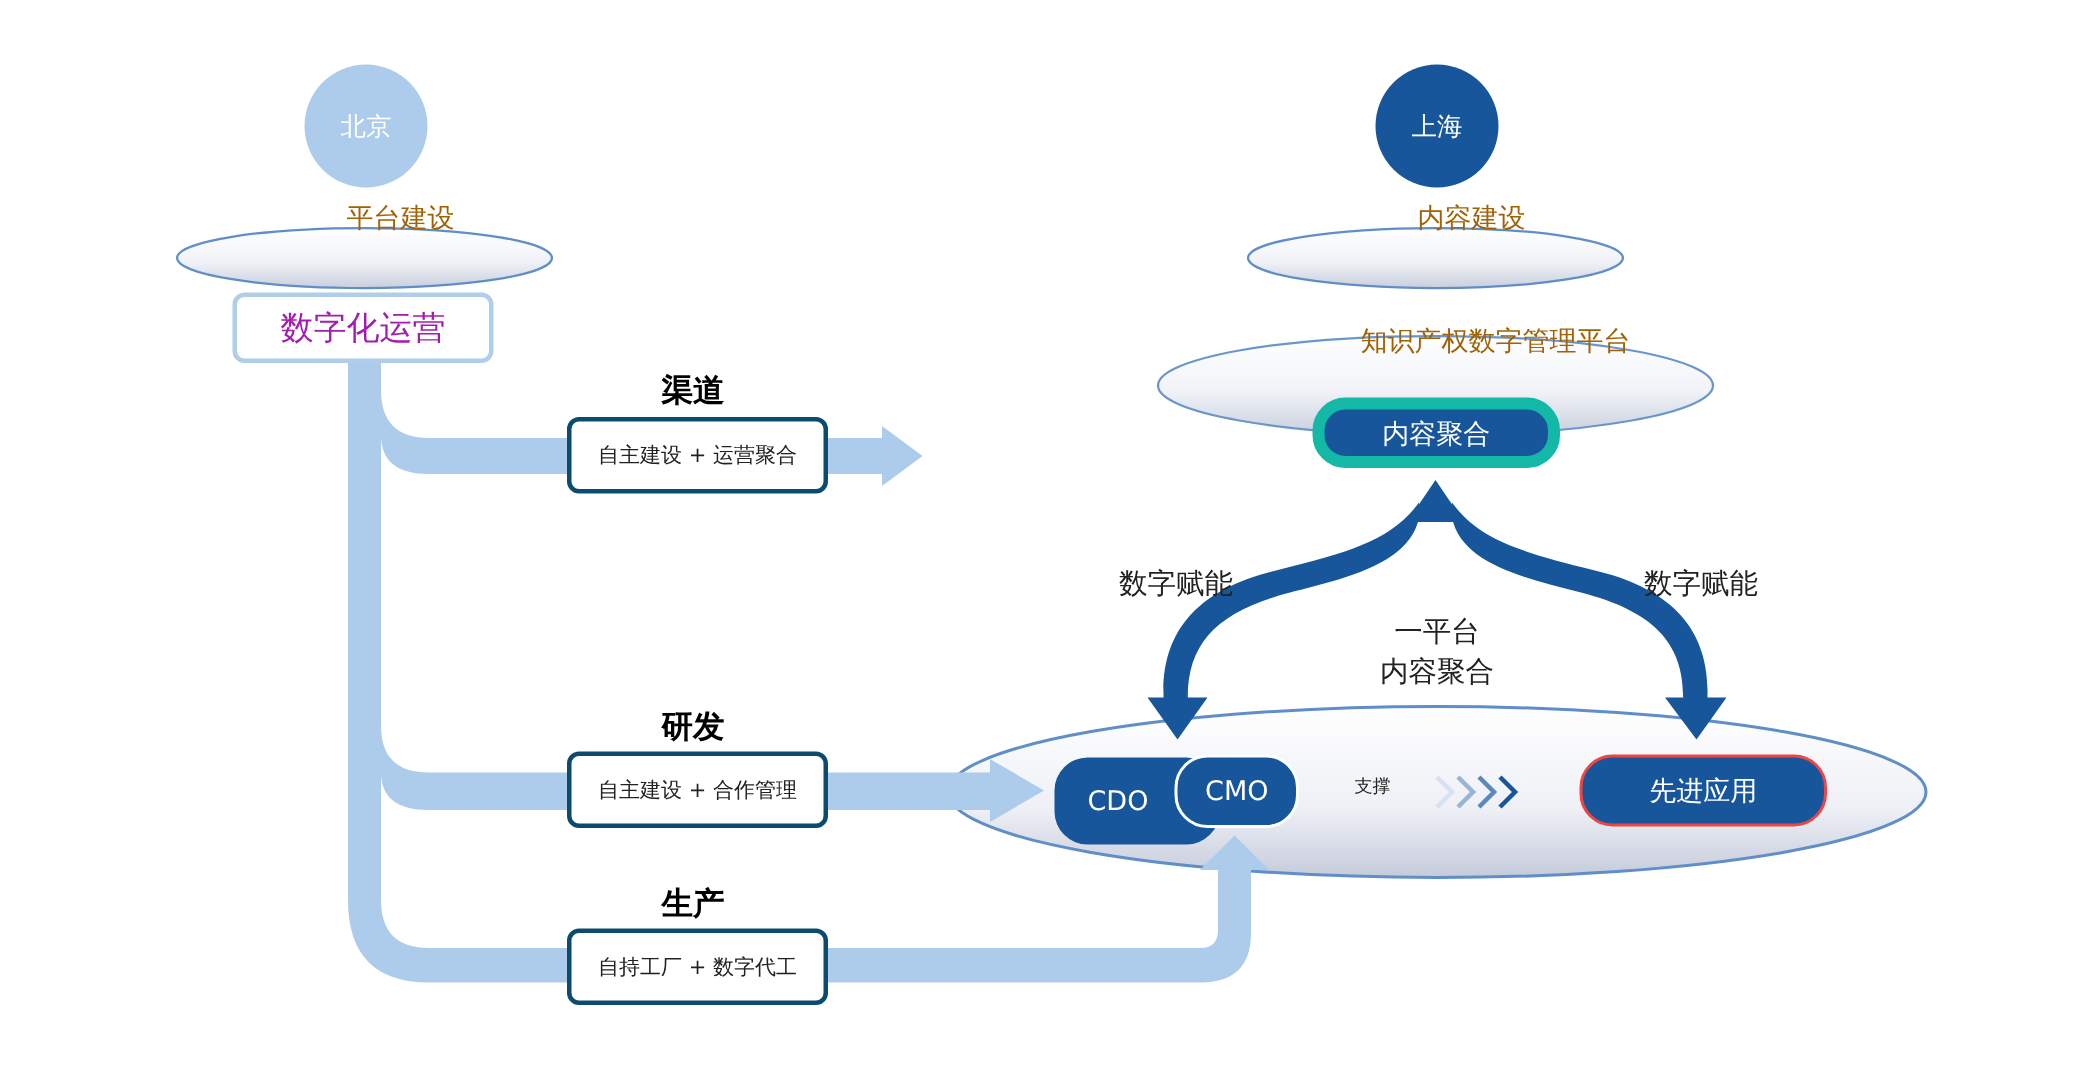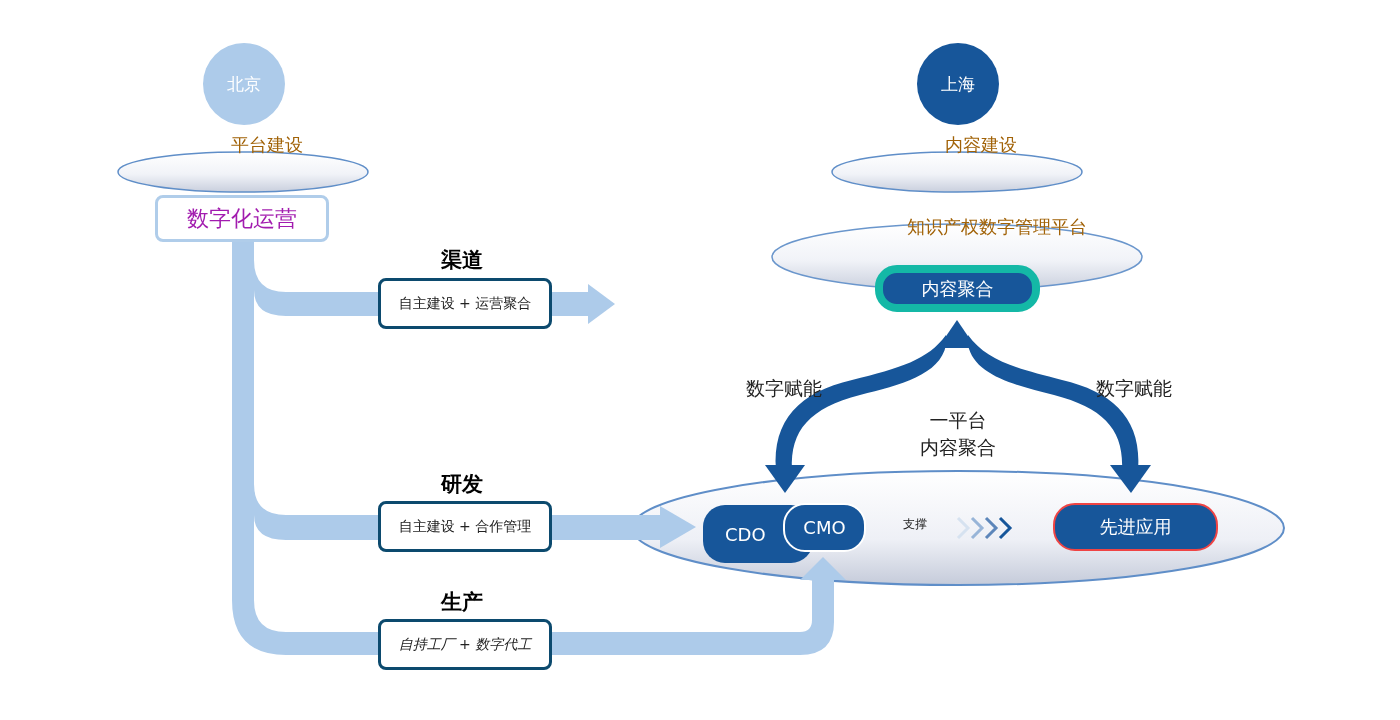--- a/index.html
+++ b/index.html
@@ -80,21 +80,21 @@
 <div class="caption" style="left:183px;top:133px;width:120px;">平台建设</div>
 <div class="big-box" style="left:155px;top:195px;width:174px;height:47px;">数字化运营</div>
 
 <div class="section-title" style="left:441px;top:246px;">渠道</div>
 <div class="label-box" style="left:378px;top:278px;width:174px;height:51px;">自主建设 + 运营聚合</div>
 
 <div class="section-title" style="left:441px;top:470px;">研发</div>
 <div class="label-box" style="left:378px;top:501px;width:174px;height:51px;">自主建设 + 合作管理</div>
 
 <div class="section-title" style="left:441px;top:588px;">生产</div>
-<div class="label-box" style="left:378px;top:619px;width:174px;height:51px;font-style:italic;">自持工厂 + 数字代工</div>
+<div class="label-box" style="left:378px;top:619px;width:174px;height:51px;">自持工厂 + 数字代工</div>
 
 <div class="circle" style="left:917px;top:43px;width:82px;height:82px;background:#17569a;">
   <span>上海</span>
 </div>
 <div class="caption" style="left:897px;top:133px;width:120px;">内容建设</div>
 <div class="caption" style="left:827px;top:215px;width:260px;">知识产权数字管理平台</div>
 <div class="pill" style="left:875px;top:265px;width:165px;height:47px;border:8px solid #14b8a6;">内容聚合</div>
 
 <div class="text" style="left:746px;top:376px;">数字赋能</div>
 <div class="text" style="left:1096px;top:376px;">数字赋能</div>

